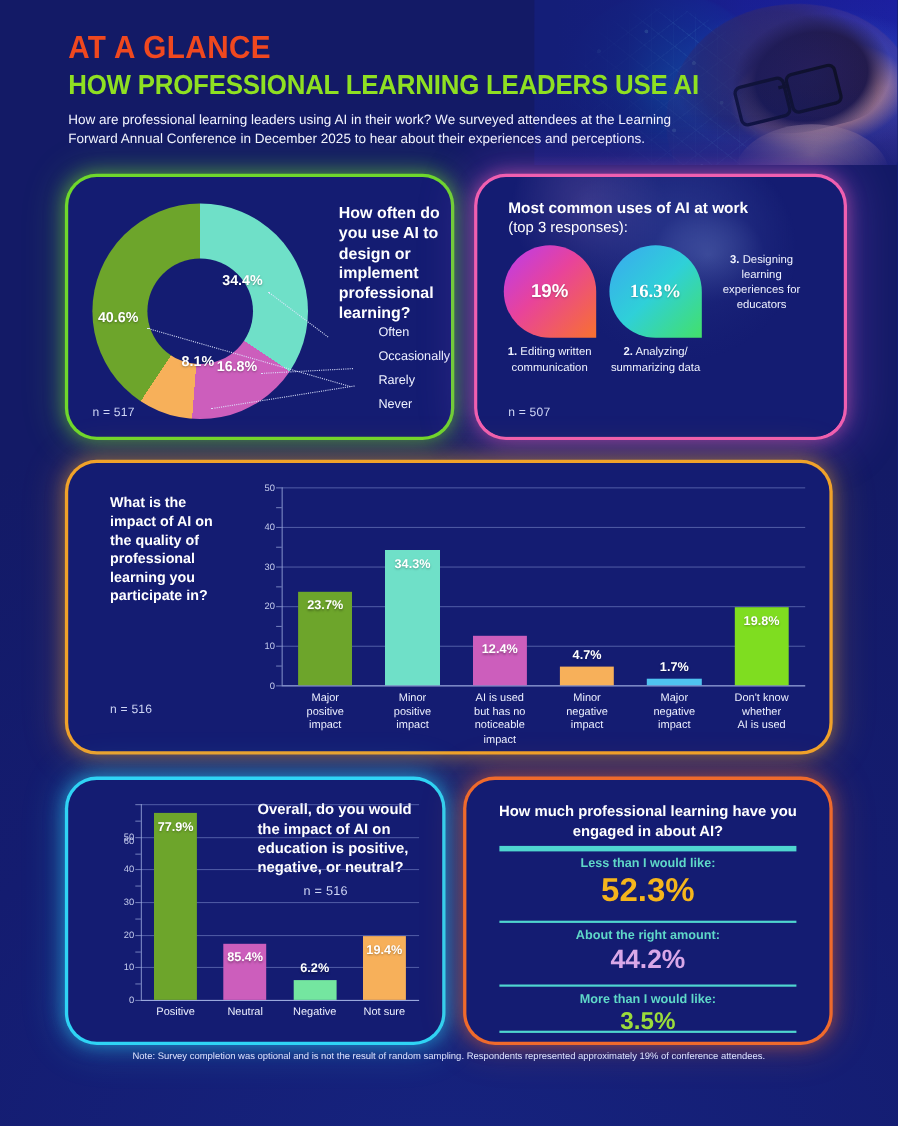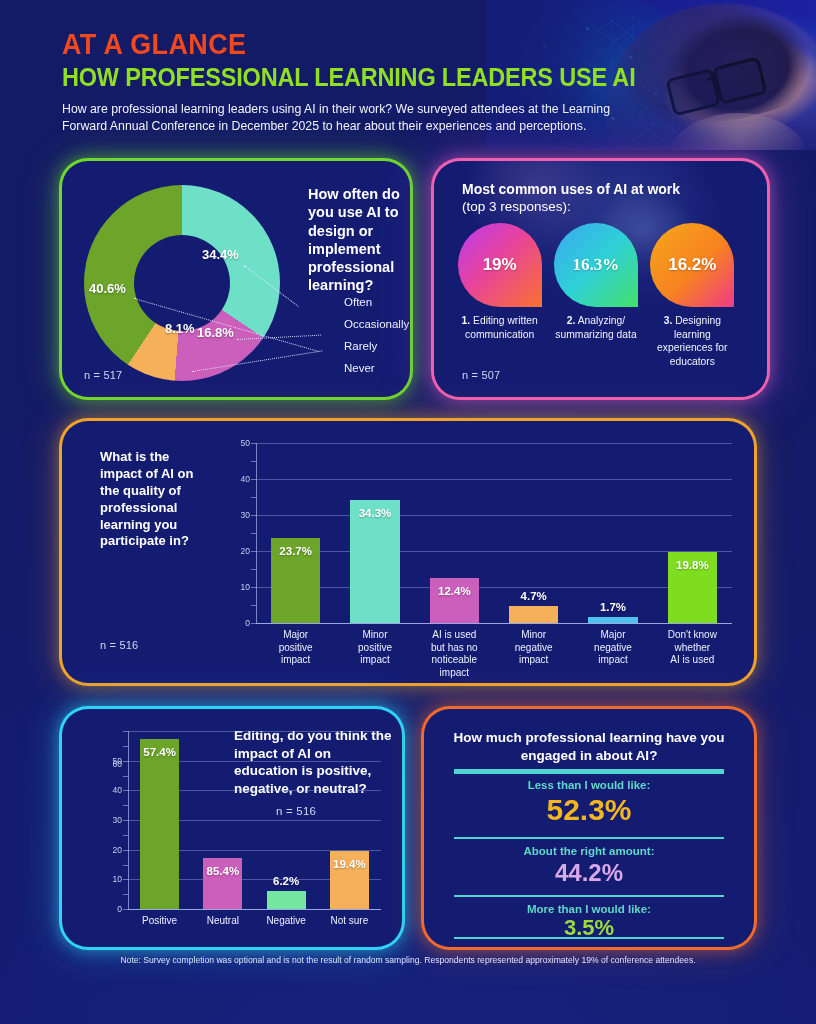--- a/index.html
+++ b/index.html
@@ -254,21 +254,20 @@
         </div>
       </div>
       <div class="bcol">
         <div class="bub b2">16.3%</div>
         <div class="bcap">
           <b>2.</b>
           <span>Analyzing/ summarizing data</span>
         </div>
       </div>
       <div class="bcol">
-        <div class="bub b3">16.2%</div>
         <div class="bcap">
           <b>3.</b>
           <span>Designing learning experiences for educators</span>
         </div>
       </div>
     </div>
 
     <div class="n-label" style="left:28px;top:208px;">n = 507</div>
   </div>
 
@@ -341,21 +340,21 @@
         <div class="barval" style="left: 430.667px; width: 79.3333px; top: 115.72px;">19.8%</div>
         <div class="xlab" style="left: 426.667px; width: 87.3333px; top: 186px;">
           <div>Don't know</div>
           <div>whether</div>
           <div>AI is used</div>
         </div>
       </div>
   </div>
 
   <div class="panel cyan p4">
-    <div class="q4">Editing, do you think the impact of AI on education is positive, negative, or neutral?</div>
+    <div class="q4">Overall, do you would the impact of AI on education is positive, negative, or neutral?</div>
     <div class="n-label" style="left:214px;top:96px;font-size:11.5px;">n = 516</div>
     <div class="chart" id="chart-overall" style="left:34px;top:22px;width:285px;height:178px;">
         <div class="grid-line" style="left: 32px; top: 0px; width: 253px;"></div>
         <div class="ytick" style="left: 6px; top: -5px; width: 20px; margin-top: 33px;">60</div>
         <div class="grid-line" style="left: 32px; top: 29.6667px; width: 253px;"></div>
         <div class="ytick" style="left: 6px; top: 24.6667px; width: 20px;">50</div>
         <div class="grid-line" style="left: 32px; top: 59.3333px; width: 253px;"></div>
         <div class="ytick" style="left: 6px; top: 54.3333px; width: 20px;">40</div>
         <div class="grid-line" style="left: 32px; top: 89px; width: 253px;"></div>
         <div class="ytick" style="left: 6px; top: 84px; width: 20px;">30</div>
@@ -374,21 +373,21 @@
         <div class="ytickmark" style="left: 27px; top: 89px; width: 5px;"></div>
         <div class="ytickmark" style="left: 27px; top: 74.1667px; width: 5px;"></div>
         <div class="ytickmark" style="left: 27px; top: 59.3333px; width: 5px;"></div>
         <div class="ytickmark" style="left: 27px; top: 44.5px; width: 5px;"></div>
         <div class="ytickmark" style="left: 27px; top: 29.6667px; width: 5px;"></div>
         <div class="ytickmark" style="left: 27px; top: 14.8333px; width: 5px;"></div>
         <div class="ytickmark" style="left: 27px; top: 0px; width: 5px;"></div>
         <div class="axis-v" style="left: 32px; top: 0px; height: 178px;"></div>
         <div class="axis-h" style="left: 32px; top: 178px; width: 253px;"></div>
         <div class="bar" style="left: 44.0175px; top: 7.71333px; width: 39.215px; height: 170.287px; background: rgb(109, 165, 43);"></div>
-        <div class="barval" style="left: 32px; width: 63.25px; top: 14.7133px;">57.4%</div>
+        <div class="barval" style="left: 32px; width: 63.25px; top: 14.7133px;">77.9%</div>
         <div class="xlab" style="left: 28px; width: 71.25px; top: 184px;">
           <div>Positive</div>
         </div>
         <div class="bar" style="left: 107.267px; top: 127.27px; width: 39.215px; height: 50.73px; background: rgb(204, 94, 188);"></div>
         <div class="barval" style="left: 95.25px; width: 63.25px; top: 134.27px;">85.4%</div>
         <div class="xlab" style="left: 91.25px; width: 71.25px; top: 184px;">
           <div>Neutral</div>
         </div>
         <div class="bar" style="left: 170.518px; top: 159.607px; width: 39.215px; height: 18.3933px; background: rgb(116, 230, 160);"></div>
         <div class="barval" style="left: 158.5px; width: 63.25px; top: 143.607px;">6.2%</div>

